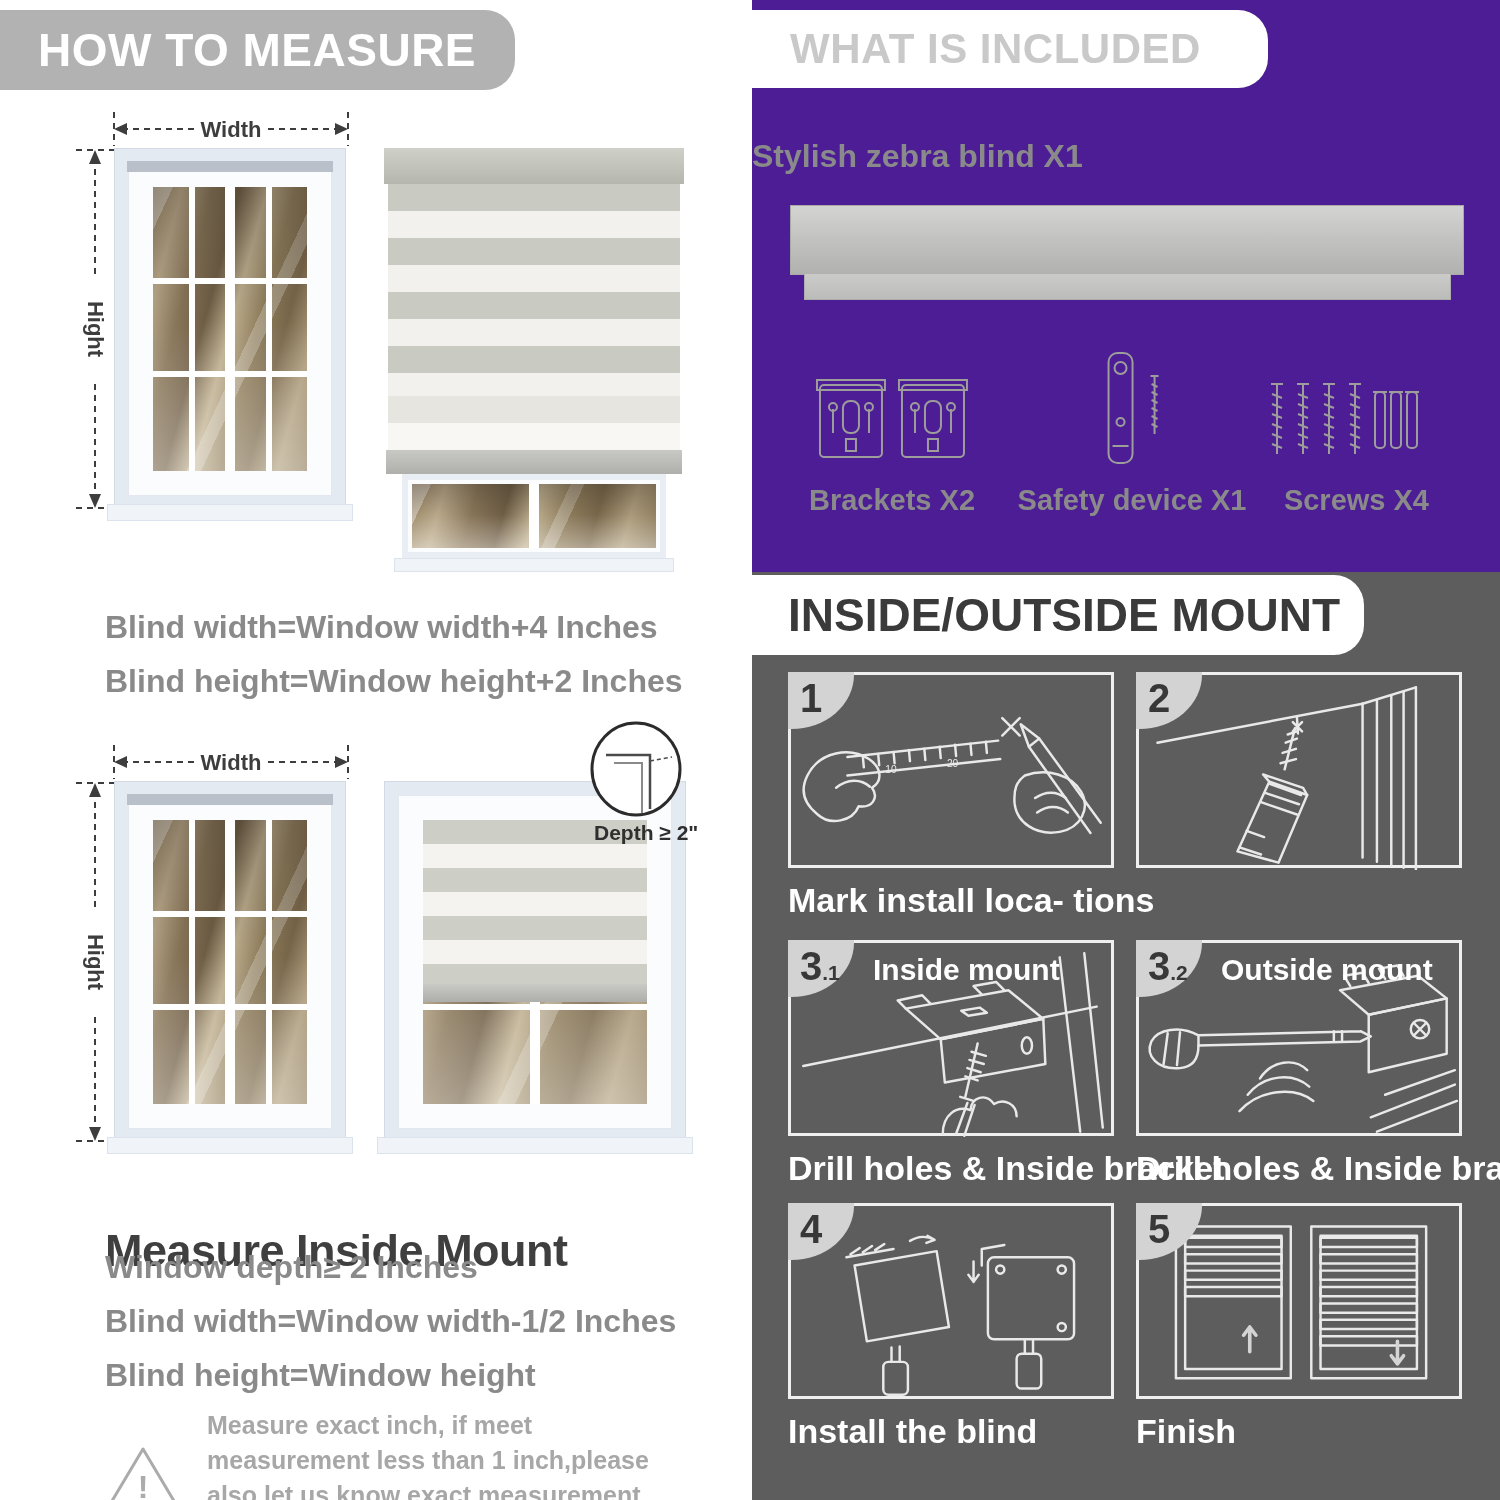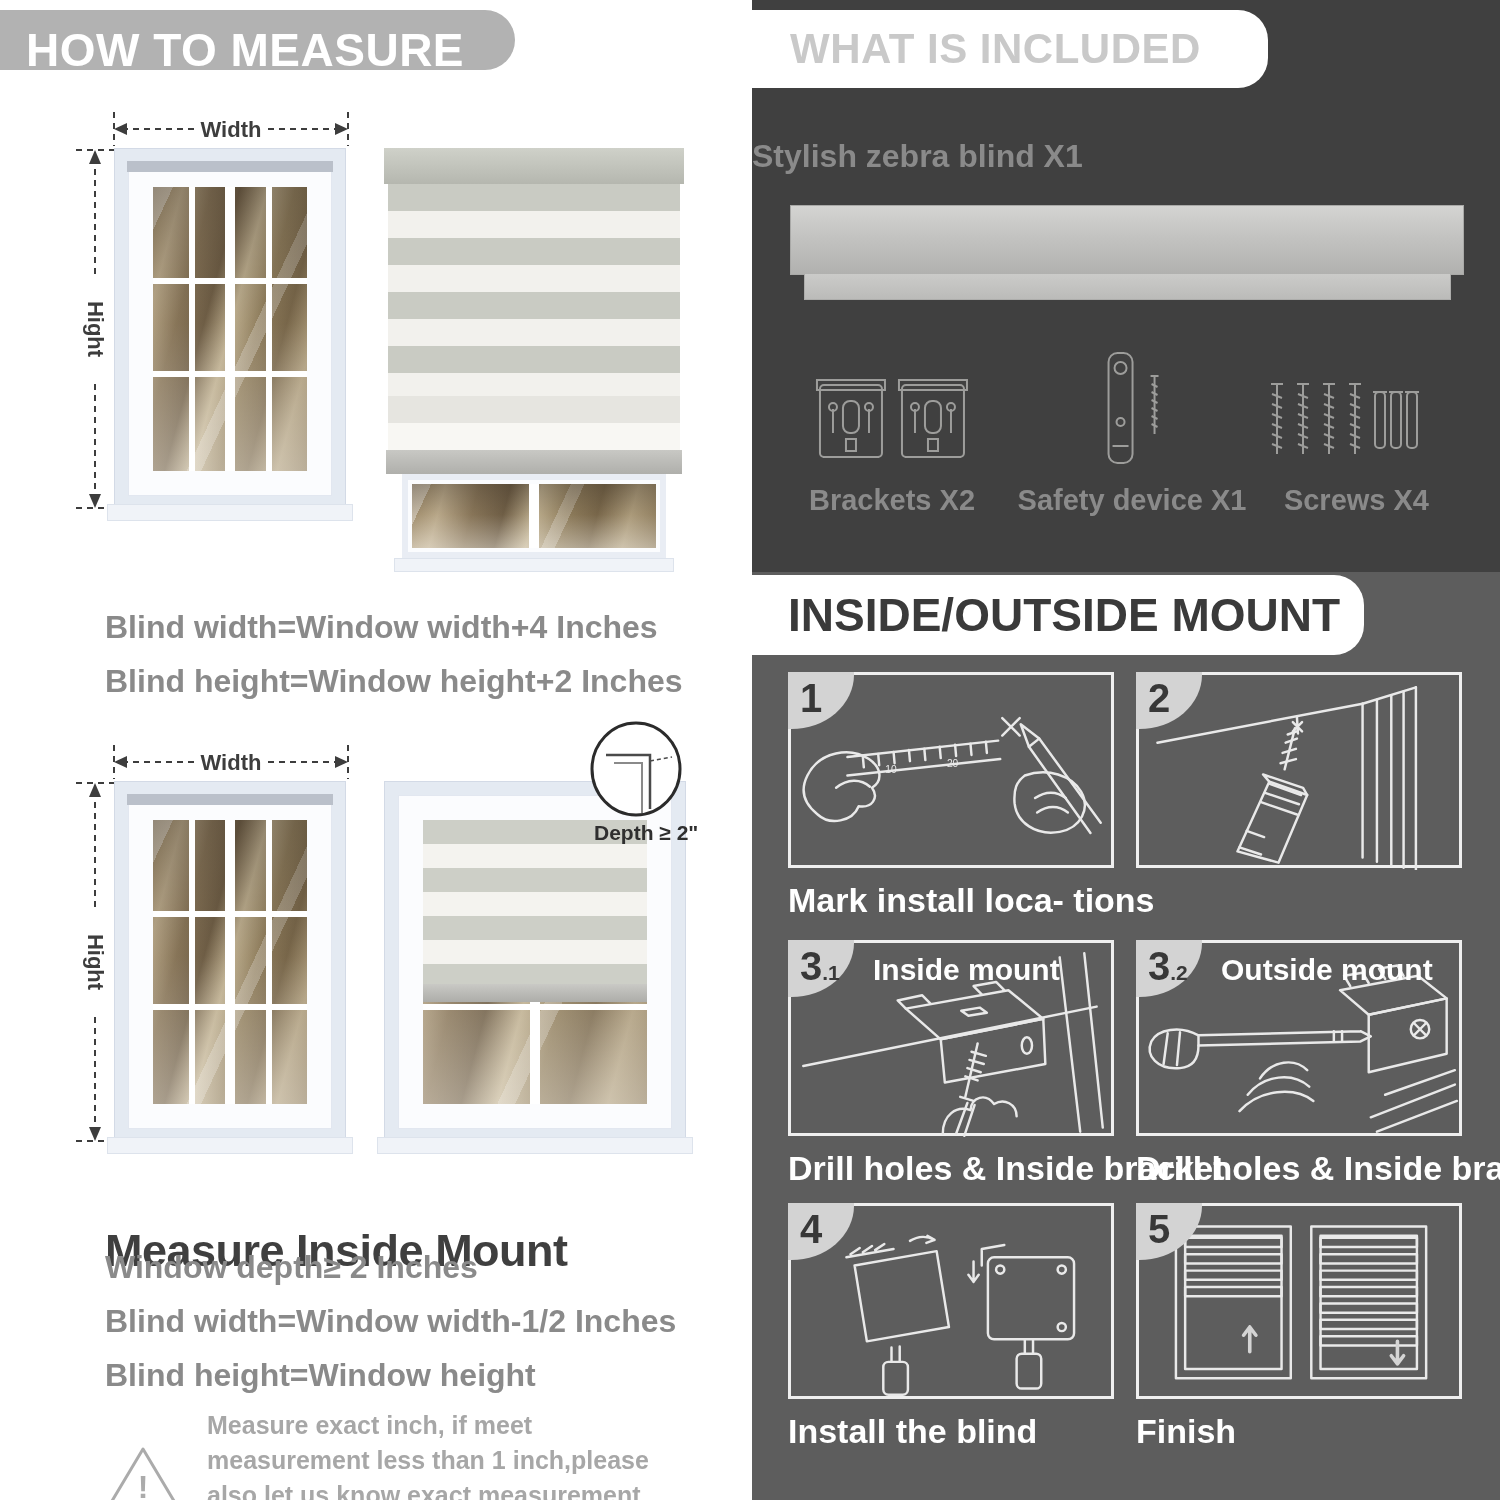--- a/index.html
+++ b/index.html
@@ -2,22 +2,22 @@
 <html><head>
 <meta charset="utf-8">
 <style>
   html,body{margin:0;padding:0;background:#fff;}
   .page{position:relative;width:1500px;height:1500px;overflow:hidden;
         font-family:"Liberation Sans",sans-serif;background:#ffffff;}
 
   
   .bar{position:absolute;border-radius:0 30px 30px 0;font-weight:bold;letter-spacing:.5px;}
 
-  .left-bar{top:10px;left:0;width:515px;height:60px;background:#b2b2b2;
-            color:#fff;font-size:46px;line-height:80px;padding-left:26px;box-sizing:border-box;}
+  .left-bar{top:10px;left:0;width:515px;height:80px;background:#b2b2b2;
+            color:#fff;font-size:46px;line-height:80px;padding-left:38px;box-sizing:border-box;}
 
   
   .m-title{position:absolute;left:105px;font-size:45px;font-weight:bold;color:#3f3f3f;letter-spacing:-.5px;}
   .m-lines{position:absolute;left:105px;font-size:32px;font-weight:bold;color:#8a8a8a;line-height:54px;}
   .m-lines div{white-space:nowrap;}
 
   .fig{position:absolute;width:612px;height:440px;}
   #fig1{top:112px;left:80px;}
   #fig2{top:745px;left:80px;}
   .dim-w{position:absolute;top:0;left:30px;width:242px;height:34px;}
@@ -57,21 +57,21 @@
   .inblind .rail{height:18px;background:linear-gradient(180deg,#c9c9c5,#adada9);}
 
   .detail{position:absolute;left:508px;top:-24px;width:96px;height:96px;z-index:5;}
   .depth-label{position:absolute;left:514px;top:76px;font-size:21px;font-weight:bold;color:#2f2f2f;white-space:nowrap;z-index:5;}
 
   .warn{position:absolute;top:1408px;left:105px;display:flex;gap:26px;align-items:center;}
   .warn-text{width:478px;font-size:25px;font-weight:bold;color:#a7a7a7;line-height:35px;}
 
   
   .right-col{position:absolute;left:752px;top:0;width:748px;height:1500px;}
-  .sec-light{position:absolute;left:0;top:0;width:748px;height:572px;background:#404040;}
+  .sec-light{position:absolute;left:0;top:0;width:748px;height:572px;background:#4c1d95;}
   .inc-bar{top:10px;left:0;width:516px;height:78px;background:#ffffff;color:#c9c9c9;
            font-size:42px;line-height:78px;padding-left:38px;box-sizing:border-box;}
   .product-label{position:absolute;top:138px;left:0;width:748px;
                  font-size:32px;font-weight:bold;color:#8a8a8a;}
   .headrail{position:absolute;top:205px;left:38px;width:672px;height:68px;
             background:linear-gradient(180deg,#d4d4d2 0%,#c3c3c1 45%,#b1b1af 100%);
             border:1px solid #a9a9a7;}
   .headrail-lip{position:absolute;top:274px;left:52px;width:645px;height:25px;
             background:linear-gradient(180deg,#cbcbc9,#bbbbb9);border:1px solid #adadab;border-top:none;}
   .part{position:absolute;transform:translateX(-50%);text-align:center;top:348px;}

